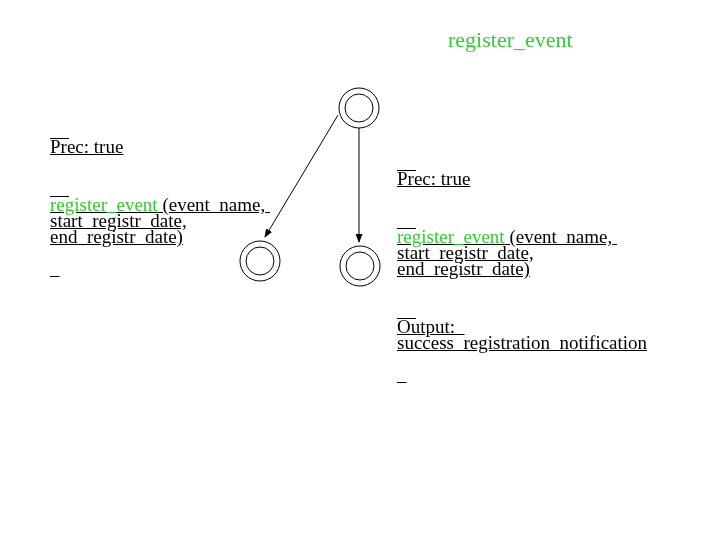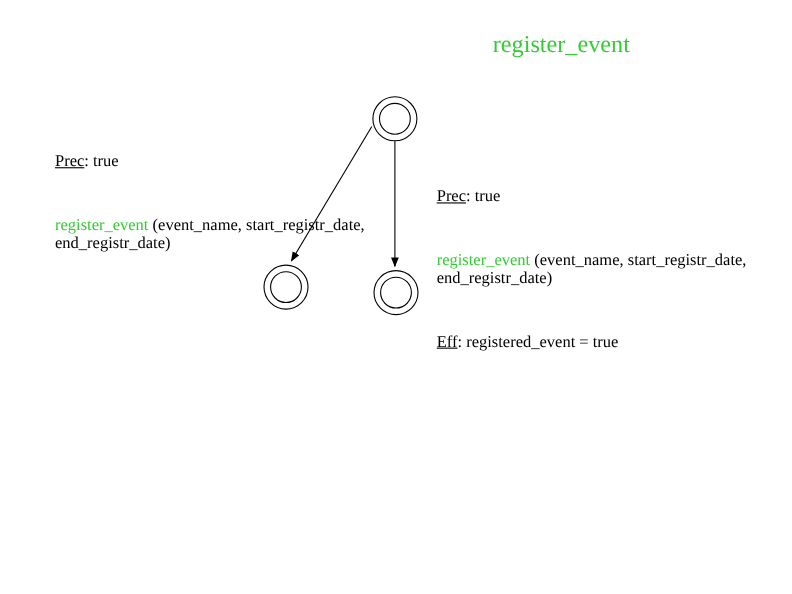--- a/index.html
+++ b/index.html
@@ -33,23 +33,24 @@
     fill: #ffffff;
     stroke: #000000;
     stroke-width: 1;
   }
   .diagram line {
     stroke: #000000;
     stroke-width: 1;
   }
   .spec {
     position: absolute;
-    font-size: 15px;
+    font-size: 19px;
     line-height: 16px;
     white-space: pre-wrap;
+    text-decoration: underline;
   }
   .spec p { margin: 0 0 10px 0; }
   .spec p:last-child { margin-bottom: 0; }
   .spec-left { left: 50px; top: 107px; width: 290px; }
   .spec-right { left: 397px; top: 139px; width: 295px; }
   .u { text-decoration: underline; }
   .green { color: #33cc33; }
 </style>
 </head>
 <body>
@@ -85,16 +86,16 @@
   </svg>
 
   <div class="spec spec-left">
     <p><span class="u">Prec</span><span>: true</span></p>
     <p><span class="green">register_event</span><span> (event_name, start_registr_date,</span><br><span>end_registr_date)</span></p>
   </div>
 
   <div class="spec spec-right">
     <p><span class="u">Prec</span><span>: true</span></p>
     <p><span class="green">register_event</span><span> (event_name, start_registr_date,</span><br><span>end_registr_date)</span></p>
-    <p><span class="u">Eff</span><span>: registered_event = true</span></p>
+    <p><span class="u">Output</span><span>:  success_registration_notification</span></p>
   </div>
 
 </div>
 
 </body></html>

